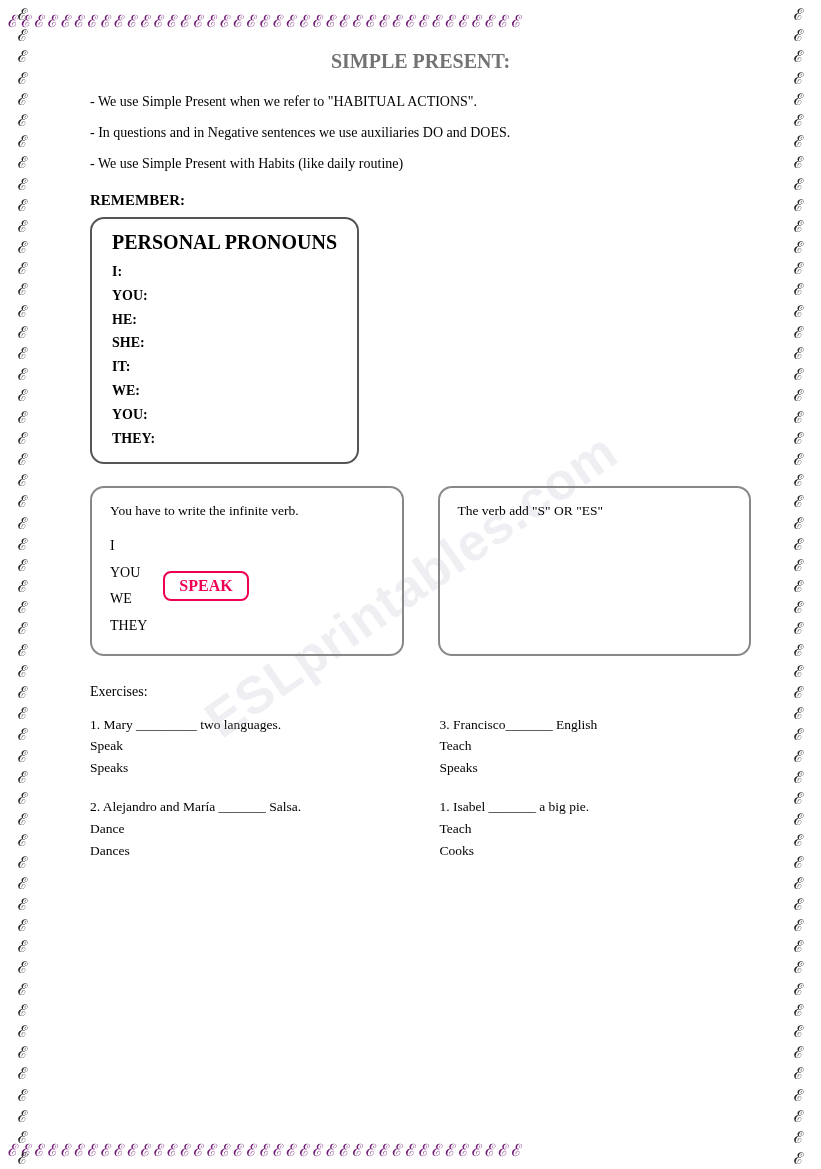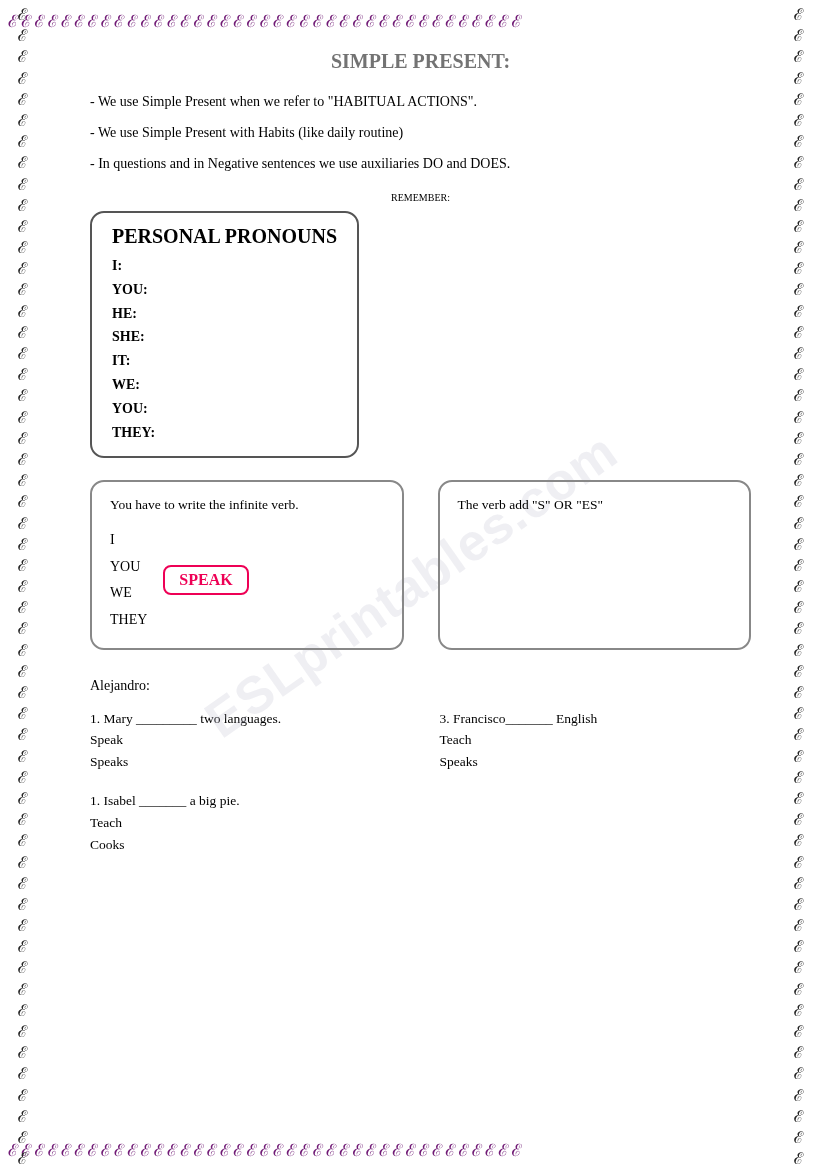--- a/index.html
+++ b/index.html
@@ -71,25 +71,24 @@
 
     .title .red { color: #737373; }
 
     .rule-item {
       font-size: 14px;
       margin-bottom: 10px;
       line-height: 1.5;
     }
 
     .remember-label {
-      font-size: 10px;
-      font-weight: normal;
+      font-size: 15px;
+      font-weight: bold;
       margin-top: 18px;
       margin-bottom: 8px;
-      text-align: center;
     }
 
     .pronouns-box {
       border: 2px solid #555;
       border-radius: 14px;
       padding: 12px 20px;
       display: inline-block;
       min-width: 220px;
       margin-bottom: 22px;
     }
@@ -342,22 +341,22 @@
 
   <div class="content">
 
     
     <div class="title">
       <span class="red">SIMPLE PRESENT:</span>
     </div>
 
     
     <div class="rule-item">- We use Simple Present when we refer to "HABITUAL ACTIONS".</div>
+    <div class="rule-item">- In questions and in Negative sentences we use auxiliaries DO and DOES.</div>
     <div class="rule-item">- We use Simple Present with Habits (like daily routine)</div>
-    <div class="rule-item">- In questions and in Negative sentences we use auxiliaries DO and DOES.</div>
 
     
     <div class="remember-label">REMEMBER:</div>
 
     
     <div class="pronouns-box">
       <div class="box-title">PERSONAL PRONOUNS</div>
       <div class="pronoun-row">I:</div>
       <div class="pronoun-row">YOU:</div>
       <div class="pronoun-row">HE:</div>
@@ -385,35 +384,40 @@
       </div>
 
       <div class="info-box">
         <div class="box-intro">The verb add "S" OR "ES"</div>
       </div>
 
     </div>
 
     
     <div class="exercises-section">
-      <div class="exercises-title">Alejandro:</div>
+      <div class="exercises-title">Exercises:</div>
       <div class="exercises-grid">
 
         <div class="exercise-item">
           <div class="sentence">1. Mary _________ two languages.</div>
           <div class="option">Speak</div>
           <div class="option">Speaks</div>
         </div>
 
         <div class="exercise-item">
           <div class="sentence">3. Francisco_______ English</div>
           <div class="option">Teach</div>
           <div class="option">Speaks</div>
         </div>
 
+        <div class="exercise-item">
+          <div class="sentence">2. Alejandro and María _______ Salsa.</div>
+          <div class="option">Dance</div>
+          <div class="option">Dances</div>
+        </div>
 
         <div class="exercise-item">
           <div class="sentence">1. Isabel _______ a big pie.</div>
           <div class="option">Teach</div>
           <div class="option">Cooks</div>
         </div>
 
       </div>
     </div>
 

